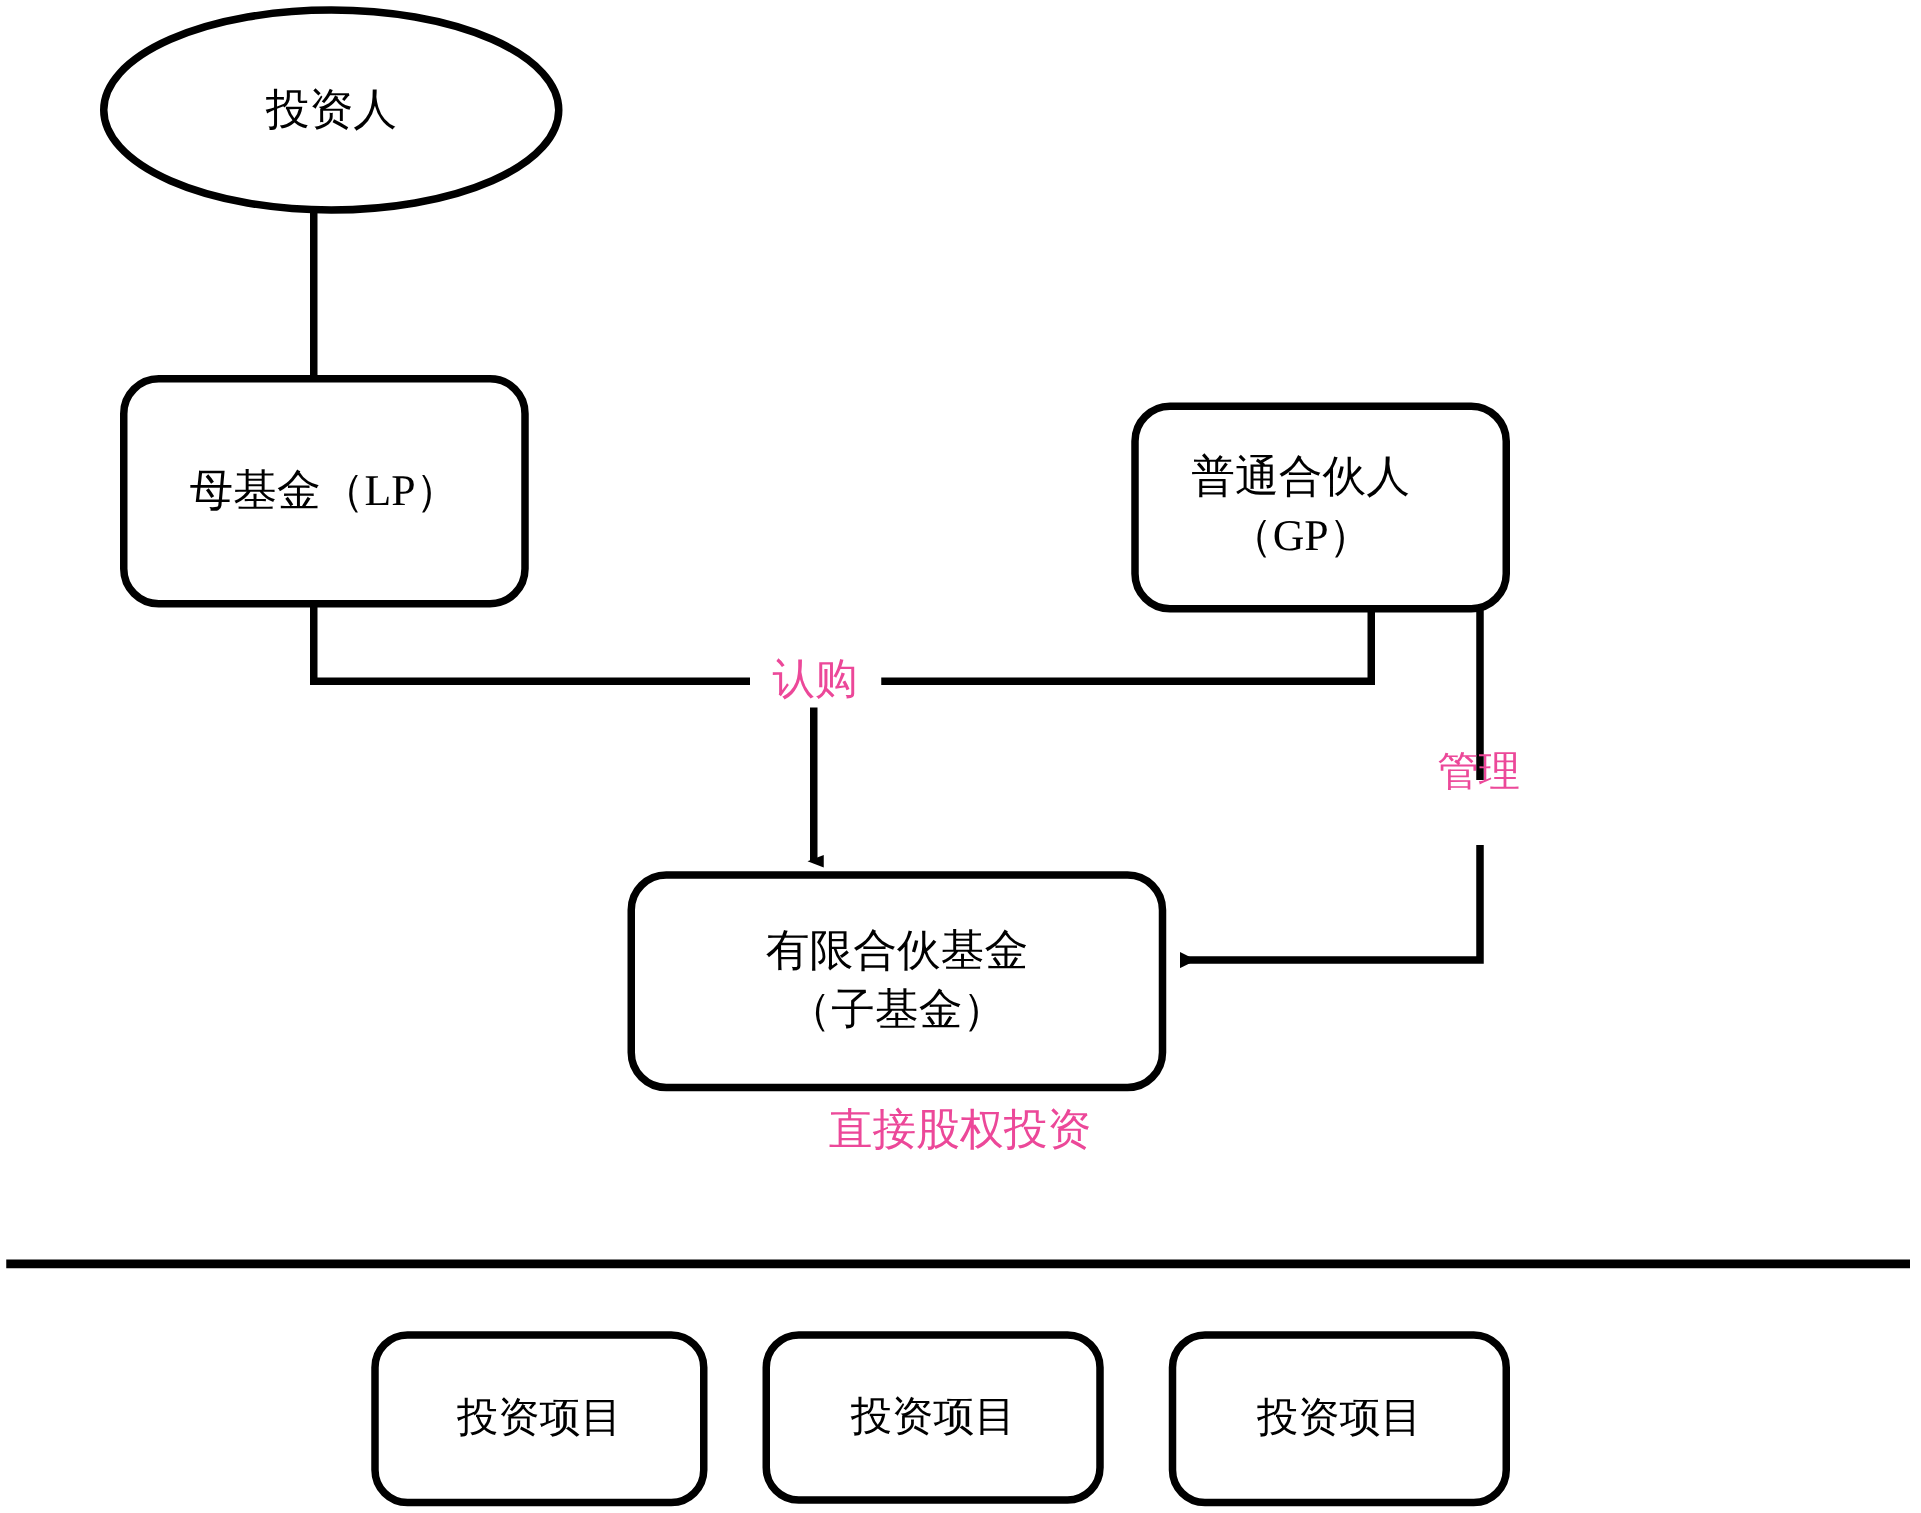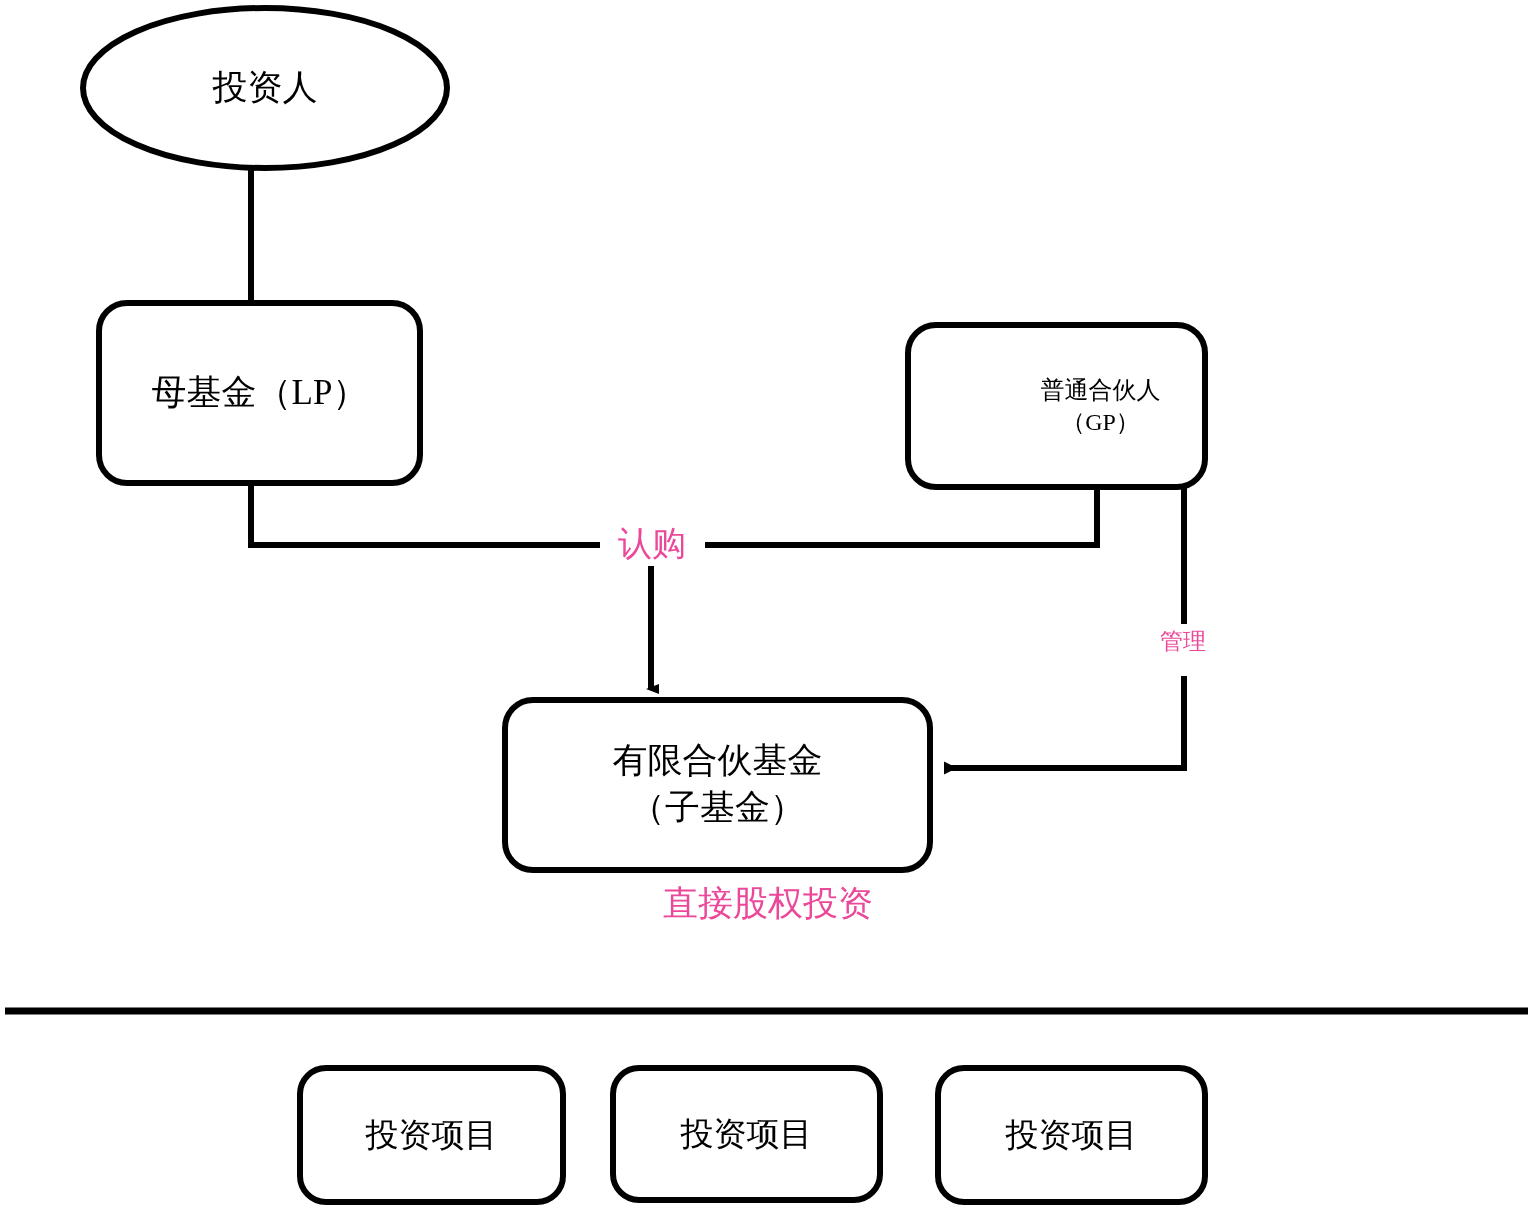--- a/index.html
+++ b/index.html
@@ -40,28 +40,28 @@
   .edge-label {
     position: absolute;
     color: #ec4899;
     background: #ffffff;
     font-family: "Liberation Serif", "DejaVu Serif", serif;
     text-align: center;
     white-space: nowrap;
   }
   .n-investor   { left: 83px;  top: 8px;    width: 364px; height: 160px; font-size: 35px; }
   .n-lp         { left: 99px;  top: 303px;  width: 321px; height: 180px; font-size: 35px; }
-  .n-gp         { left: 952px; top: 325px;  width: 297px; height: 162px; font-size: 24px; }
+  .n-gp         { left: 892px; top: 325px;  width: 297px; height: 162px; font-size: 35px; }
   .n-subfund    { left: 505px; top: 700px;  width: 425px; height: 170px; font-size: 35px; }
   .n-proj-1     { left: 300px; top: 1068px; width: 263px; height: 134px; font-size: 33px; }
   .n-proj-2     { left: 613px; top: 1068px; width: 267px; height: 132px; font-size: 33px; }
   .n-proj-3     { left: 938px; top: 1068px; width: 267px; height: 134px; font-size: 33px; }
 
   .l-subscribe  { left: 600px; top: 522px;  width: 104px; font-size: 34px; line-height: 44px; }
-  .l-manage     { left: 1139px; top: 620px; width: 88px;  font-size: 23px; line-height: 44px; background: transparent; }
+  .l-manage     { left: 1139px; top: 596px; width: 88px;  font-size: 33px; line-height: 44px; background: transparent; }
   .l-direct     { left: 598px; top: 881px;  width: 340px; font-size: 35px; line-height: 46px; text-align: center; }
 </style>
 </head>
 <body>
 
 <div id="canvas">
 
   <svg id="diagram-svg" viewBox="0 0 1537 1210">
     <defs>
       <marker id="arrow-down" markerWidth="16" markerHeight="16" refX="5" refY="8" orient="auto" markerUnits="userSpaceOnUse">

